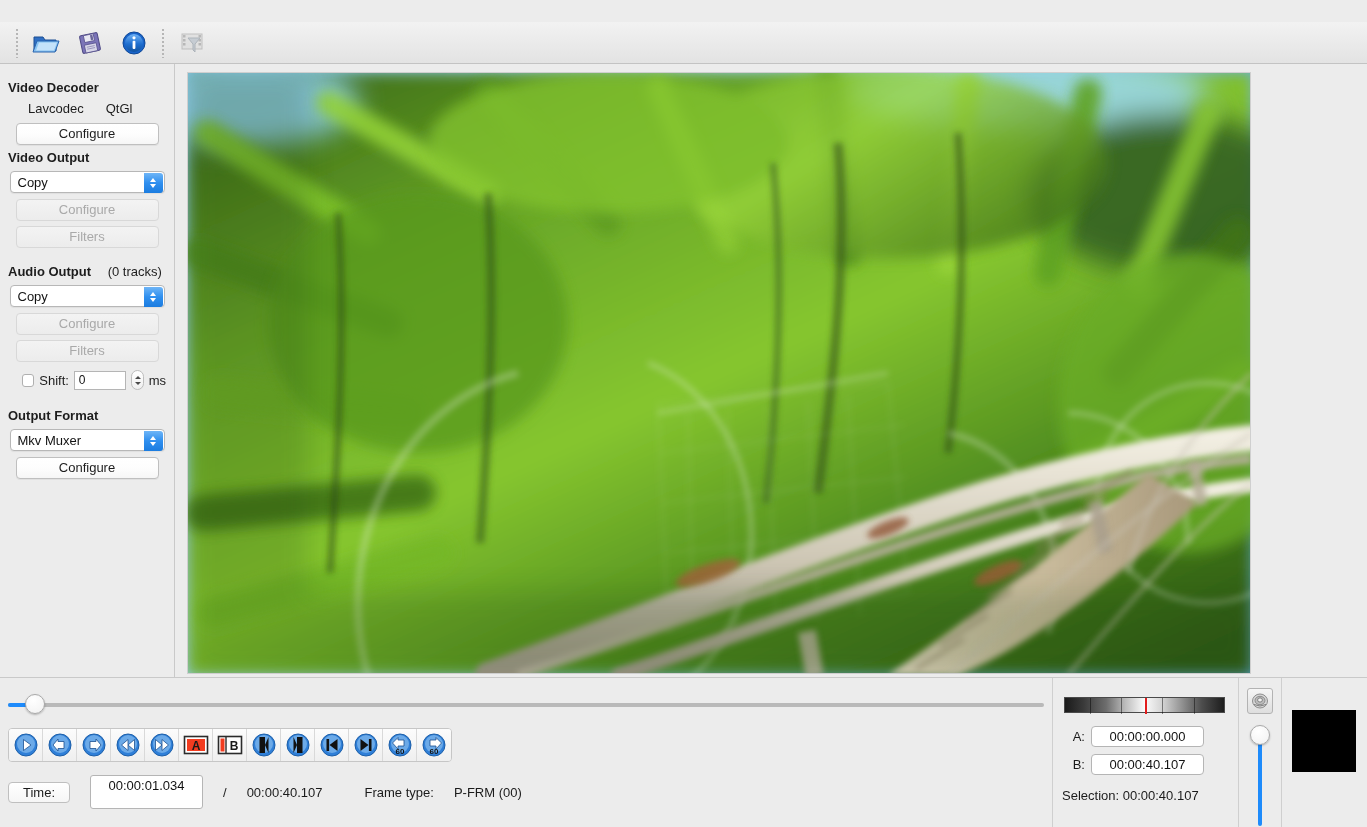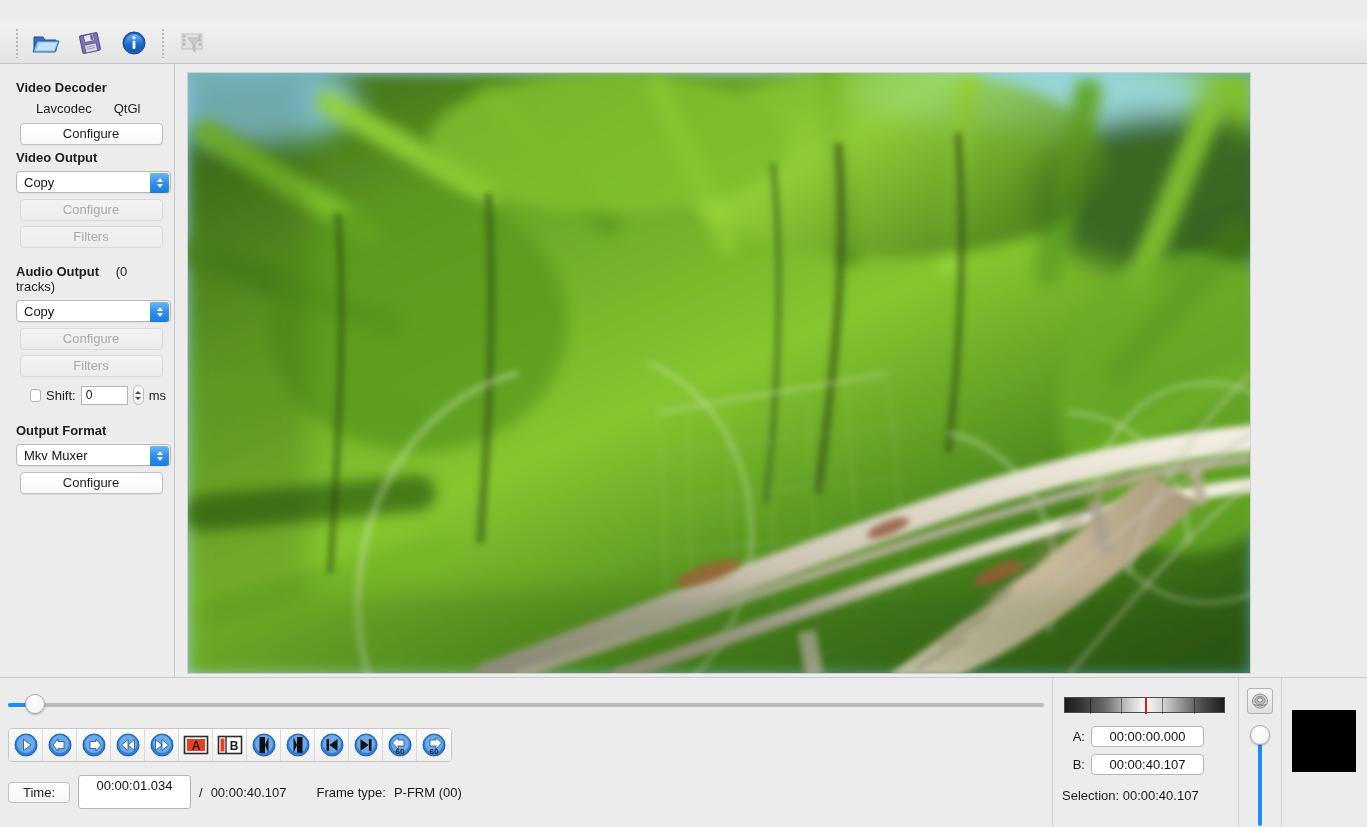--- a/index.html
+++ b/index.html
@@ -44,21 +44,21 @@
   .tb-btn {
     width: 44px; height: 34px; display: flex; align-items: center; justify-content: center;
     border-radius: 4px; cursor: default;
   }
   .icon-svg { display: block; }
 
   
   .sidebar {
     position: absolute; left: 0; top: 64px; width: 175px; height: 613px;
     background: #ececec; border-right: 1px solid #c9c9c9;
-    padding: 12px 8px 0 16px;
+    padding: 12px 8px 0 8px;
   }
   .sec-title { font-size: 13px; font-weight: bold; color: #1d1d1d; margin: 4px 0 6px 0; }
   .sec-title .light { font-weight: normal; margin-left: 13px; }
   .codec-row {
     display: flex; gap: 22px; font-size: 13px; color: #1d1d1d;
     padding-left: 20px; margin-bottom: 7px;
   }
   .btn {
     display: block; width: 143px; height: 22px; margin: 0 auto 5px auto;
     background: linear-gradient(to bottom, #ffffff 0%, #fdfdfd 50%, #f6f6f6 100%);
@@ -141,21 +141,21 @@
     background: linear-gradient(to bottom, #fbfbfb, #f0f0f0);
     border: 1px solid #c6c6c6; border-radius: 4px; overflow: hidden;
   }
   .nav-btn {
     width: 34px; display: flex; align-items: center; justify-content: center;
     border-right: 1px solid #d9d9d9; background: linear-gradient(to bottom, #fcfcfc, #efefef);
   }
   .nav-btn:last-child { border-right: none; }
 
   .status-row {
-    position: absolute; left: 8px; top: 97px; display: flex; align-items: center; gap: 8px;
+    position: absolute; left: 8px; top: 97px; display: flex; align-items: center; gap: 20px;
     font-size: 13px; color: #1b1b1b;
   }
   .time-label {
     width: 62px; height: 21px; background: linear-gradient(to bottom, #ffffff, #f6f6f6);
     border: 1px solid #bfbfbf; border-radius: 4px; text-align: center; line-height: 19px; font-size: 13px;
   }
   .time-field {
     width: 113px; height: 34px; background: #fff; border: 1px solid #b5b5b5; border-radius: 3px;
     text-align: center; line-height: 19px; font-size: 13px; color: #111;
   }

